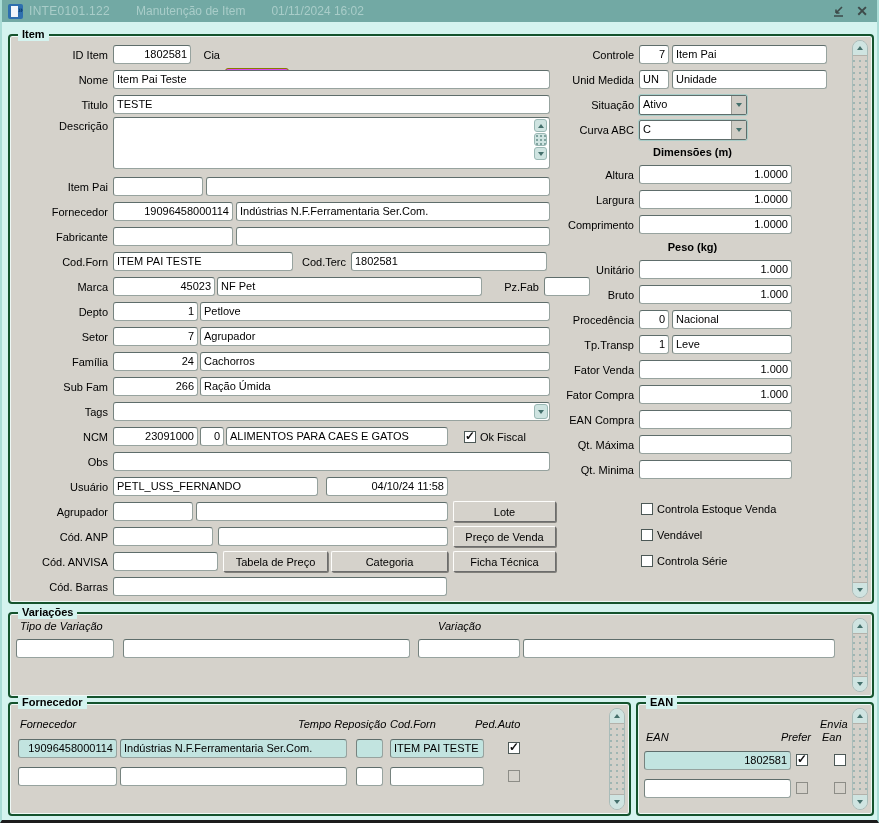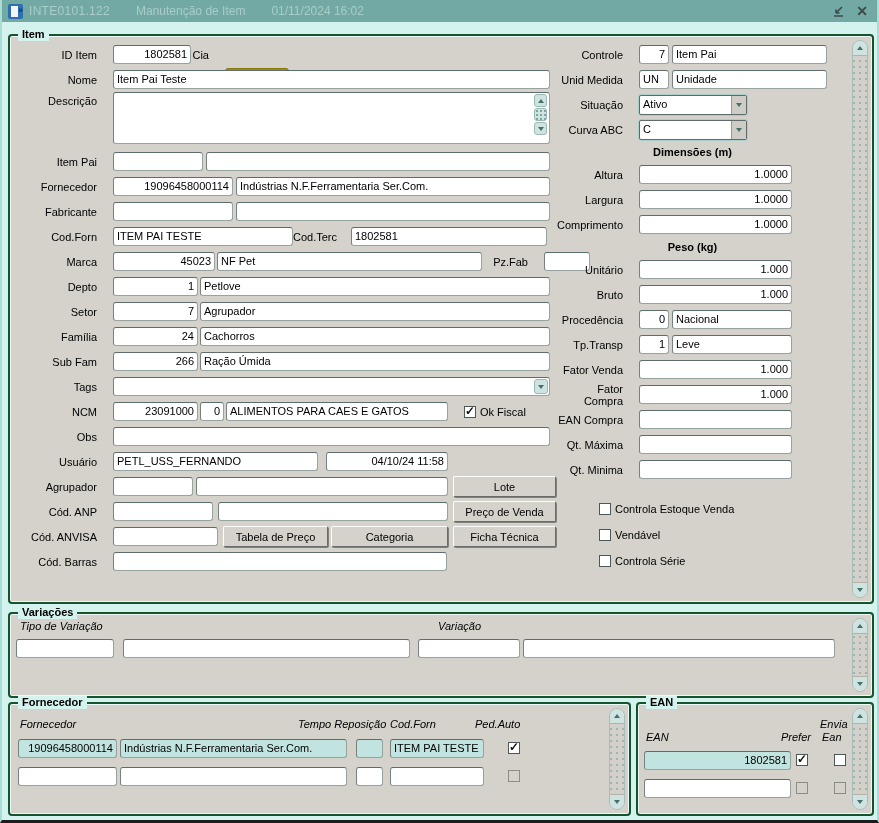--- a/index.html
+++ b/index.html
@@ -35,21 +35,21 @@
 
   .group-item { left:6px; top:34px;  width:866px; height:570px; }
   .group-var  { left:6px; top:612px; width:866px; height:86px; }
   .group-forn { left:6px; top:702px; width:623px; height:114px; }
   .group-ean  { left:634px; top:702px; width:238px; height:114px; }
 
   
   .row { display:flex; align-items:center; height:25px; position:relative; }
   .row.tall { height:57px; align-items:flex-start; }
   .row.tall .lbl { padding-top:3px; }
-  .lbl { width:97px; padding-right:16px; text-align:right; flex-shrink:0; }
+  .lbl { width:97px; padding-right:5px; text-align:right; flex-shrink:0; }
   .fld { background:#fff; border:1px solid #97A39F; border-top-color:#5E6D6B;
          border-left-color:#76837F; border-radius:3px; height:19px;
          line-height:16px; padding:0 3px; overflow:hidden; white-space:nowrap;
          flex-shrink:0; }
   .fld.num { text-align:right; }
   .fld.hl { background:#C2E4E0; }
   .fld.yellow { background:#d946ef; border-color:#8a7a00; text-align:right;margin-top:46px; }
   .sec-hdr { font-weight:bold; text-align:center; width:235px; margin-left:18px; }
 
   .txtarea { width:437px; height:52px; position:relative; line-height:13px; }
@@ -96,21 +96,21 @@
             background:#CFE4E1; flex-shrink:0; }
   .sb-thumb { flex:1; background:#D3D0C9; border-top:1px solid #b4b1aa;
               border-bottom:1px solid #b4b1aa;
               background-image:radial-gradient(#9fb5b2 1px, transparent 1.3px);
               background-size:6px 6px; background-position:center; }
 
   .col-left  { position:absolute; left:6px;  top:6px; width:548px; }
   .col-right { position:absolute; left:547px; top:6px; width:300px; }
   .col-right .lbl { width:82px; }
   .hdr-row { height:20px; display:flex; align-items:center; }
-  .chk-row { height:26px; display:flex; align-items:center; padding-left:42px; }
+  .chk-row { height:26px; display:flex; align-items:center; padding-left:84px; }
 
   .tbl-hdr { position:absolute; white-space:nowrap;font-style:italic; }
   .g-row { position:absolute; display:flex; align-items:center; height:24px; }
 </style>
 </head>
 <body>
 
 <div class="window">
 
   <div class="titlebar">
@@ -139,20 +139,24 @@
         <div class="fld num" style="width:78px">1802581</div>
         <span class="lbl" style="width:34px">Cia</span>
         <div class="fld yellow" style="width:64px">11277</div>
       </div>
 
       <div class="row">
         <span class="lbl">Nome</span>
         <div class="fld" style="width:437px">Item Pai Teste</div>
       </div>
 
+      <div class="row">
+        <span class="lbl">Titulo</span>
+        <div class="fld" style="width:437px">TESTE</div>
+      </div>
 
       <div class="row tall">
         <span class="lbl">Descrição</span>
         <div class="fld txtarea">
           <span></span>
           <span class="mini-ctrl">
             <span class="mini-btn">
                 <span class="arr-up"></span>
               </span>
             <span class="mini-btn mini-grip"></span>

